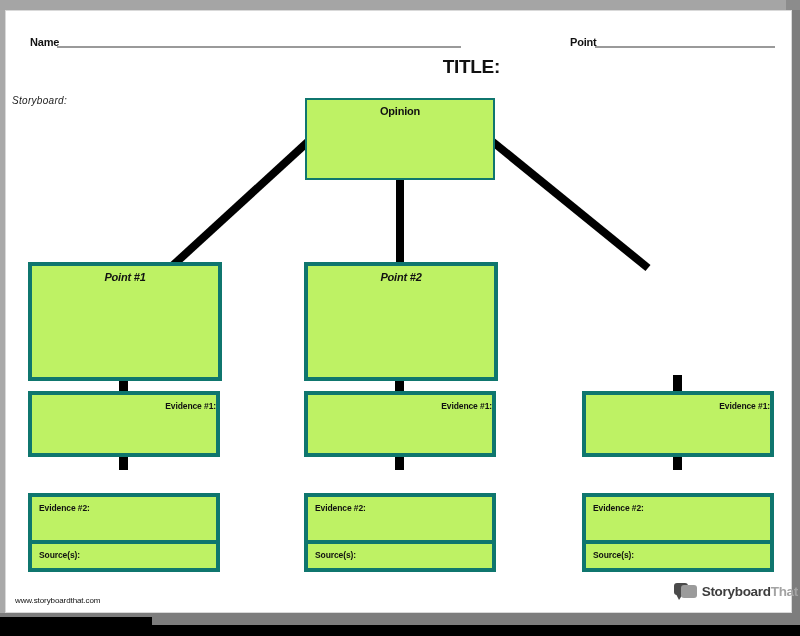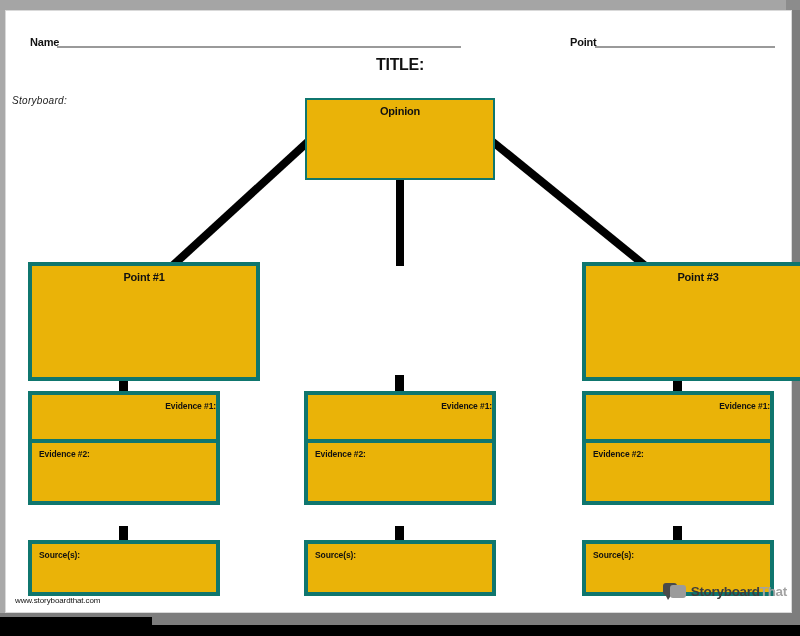--- a/index.html
+++ b/index.html
@@ -19,41 +19,41 @@
 
   
   .page { position:absolute; left:5px; top:10px; width:787px; height:603px; background:#ffffff; box-shadow:inset 0 0 0 1px #d9d9d9; }
 
   .lbl { position:absolute; color:#111; font-weight:bold; }
   .name-label  { left:30px;  top:36px; font-size:11px; letter-spacing:-0.2px; }
   .date-label  { left:570px; top:36px; font-size:11px; letter-spacing:-0.2px; }
   .blank-line  { position:absolute; height:2px; background:#9a9a9a; }
   .name-line   { left:57px;  top:46px; width:404px; }
   .date-line   { left:595px; top:46px; width:180px; }
-  .title-label { left:300px; top:56px; width:200px; text-align:center; font-size:16px; letter-spacing:-0.3px; }
+  .title-label { left:300px; top:56px; width:200px; text-align:right; font-size:19px; letter-spacing:-0.3px; }
   .directions-label { position:absolute; left:12px; top:95px; font-size:10px; font-style:italic; color:#1c1c1c; letter-spacing:0.3px; }
 
   
   .connectors { position:absolute; left:0; top:0; width:800px; height:636px; z-index:1; }
 
   
-  .box { position:absolute; background:#eab308; border:4px solid #0f766e; z-index:2; }
+  .box { position:absolute; background:#bef264; border:4px solid #0f766e; z-index:2; }
   .box-label-center { display:block; width:100%; text-align:center; padding-top:5px; font-weight:bold; font-size:11px; color:#111; letter-spacing:-0.2px; }
   .box-label-left   { display:block; padding:6px 0 0 7px; font-weight:bold; font-size:8.5px; color:#111; letter-spacing:-0.1px; }
 
   .opinion-box { left:305px; top:98px;  width:190px; height:82px;  border-width:2.5px; }
   .col-1 { left:28px; }  .col-2 { left:304px; }  .col-3 { left:582px; }
-  .point-box    { top:262px; width:232px; height:119px; }
+  .point-box    { top:262px; width:194px; height:119px;font-style:italic; }
   .evidence1-box{ top:391px; width:192px; height:66px;text-align:right; }
-  .evidence2-box{ top:439px; width:192px; height:66px; }
-  .sources-box  { top:540px; width:192px; height:56px; }
+  .evidence2-box{ top:493px; width:192px; height:66px; }
+  .sources-box  { top:540px; width:192px; height:32px; }
 
   
   .footer-url { position:absolute; left:15px; top:596px; font-size:8px; font-weight:normal; color:#111; letter-spacing:-0.1px; z-index:3; }
-  .brand { position:absolute; top:580px; right:13px; height:22px; display:flex; align-items:center; z-index:3; }
+  .brand { position:absolute; top:580px; right:2px; height:22px; display:flex; align-items:center; z-index:3; }
   .brand-icon { position:relative; width:25px; height:21px; margin-right:4px; }
   .bubble-back { position:absolute; left:1px; top:2px; width:14px; height:12px; background:#4a4a4a; border-radius:3px; }
   .bubble-back-tail { position:absolute; left:3px; top:13px; width:0; height:0;
       border-left:3px solid transparent; border-right:4px solid transparent; border-top:6px solid #4a4a4a; }
   .bubble-front { position:absolute; left:8px; top:4px; width:16px; height:13px; background:#9b9b9b; border-radius:3px; }
   .wordmark { font-size:13.5px; font-weight:bold; letter-spacing:-0.3px; white-space:nowrap; }
   .wordmark-primary   { color:#3d3d3d; }
   .wordmark-secondary { color:#a3a3a3; }
 </style>
 </head>
@@ -106,33 +106,33 @@
   <div class="box evidence1-box col-1">
     <span class="box-label-left">Evidence #1:</span>
   </div>
   <div class="box evidence2-box col-1">
     <span class="box-label-left">Evidence #2:</span>
   </div>
   <div class="box sources-box col-1">
     <span class="box-label-left">Source(s):</span>
   </div>
 
+  <div class="box point-box col-2">
+    <span class="box-label-center">Point #2</span>
+  </div>
   <div class="box evidence1-box col-2">
     <span class="box-label-left">Evidence #1:</span>
   </div>
   <div class="box evidence2-box col-2">
     <span class="box-label-left">Evidence #2:</span>
   </div>
   <div class="box sources-box col-2">
     <span class="box-label-left">Source(s):</span>
   </div>
 
-  <div class="box point-box col-3">
-    <span class="box-label-center">Point #3</span>
-  </div>
   <div class="box evidence1-box col-3">
     <span class="box-label-left">Evidence #1:</span>
   </div>
   <div class="box evidence2-box col-3">
     <span class="box-label-left">Evidence #2:</span>
   </div>
   <div class="box sources-box col-3">
     <span class="box-label-left">Source(s):</span>
   </div>
 

